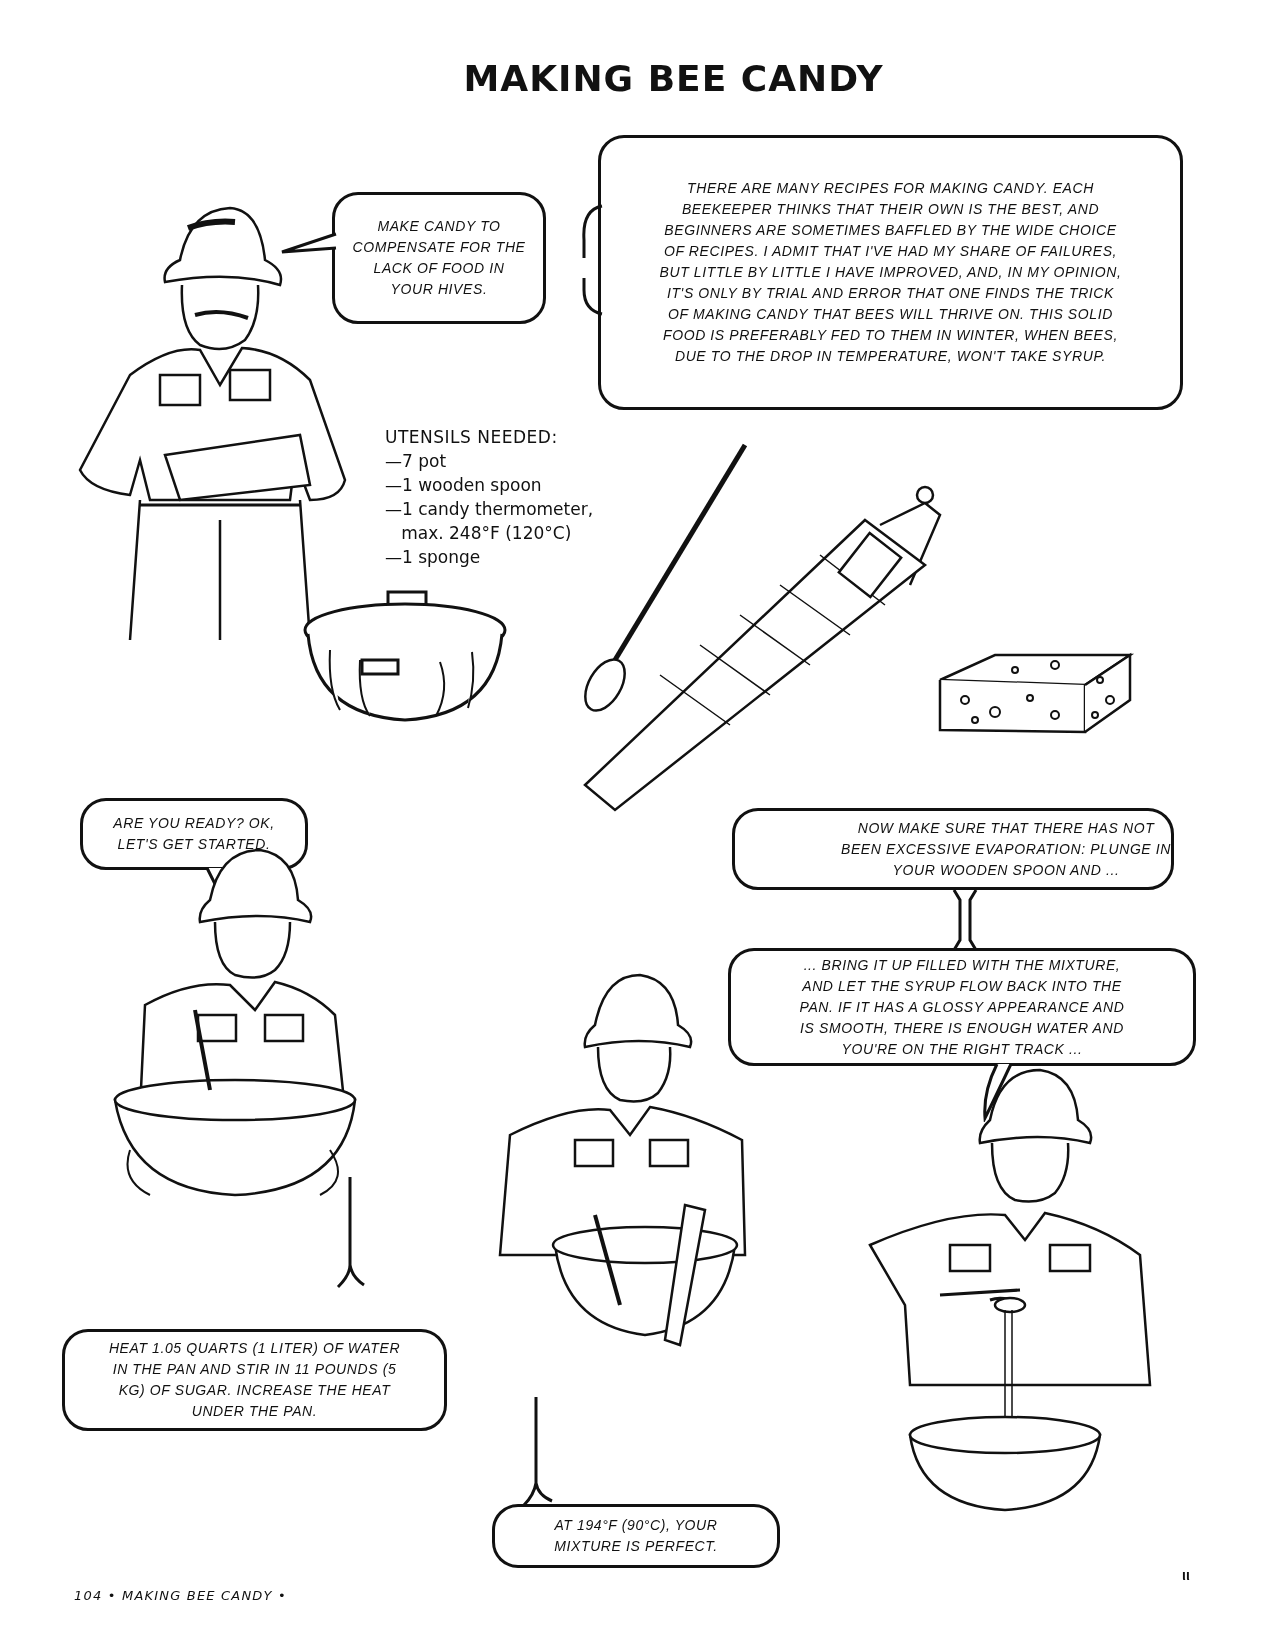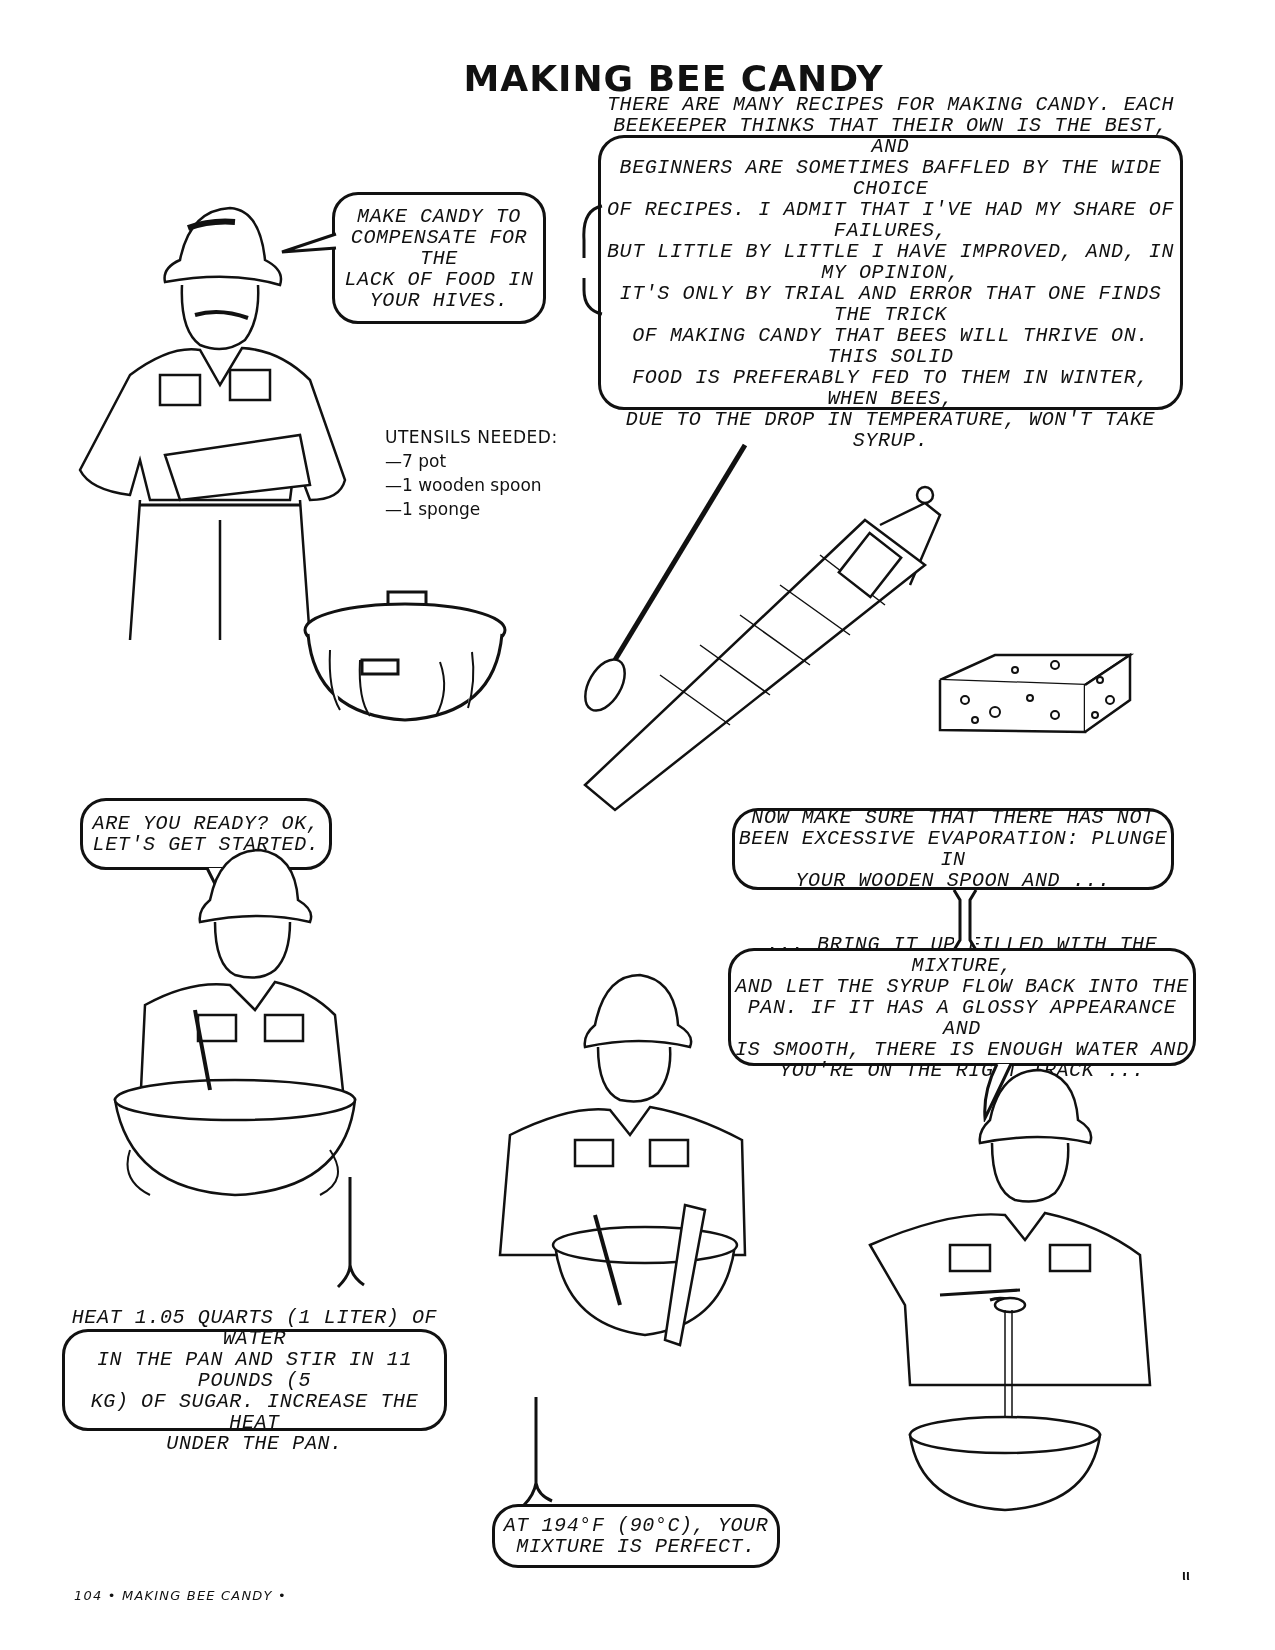--- a/index.html
+++ b/index.html
@@ -12,22 +12,22 @@
     left: 0; width: 1275px; top: 58px; text-align: center;
     font-family: "DejaVu Sans", sans-serif; font-weight: bold;
     font-size: 36px; letter-spacing: 1px; color: #111; padding-left: 36px;
   }
   .bubble {
     position: absolute; border: 3px solid #111; background: #fff;
     border-radius: 26px; display: flex; align-items: center; justify-content: center;
     text-align: center; box-sizing: border-box;
   }
   .btext {
-    font-family: Liberation Mono, monospace; font-style: italic;
-    font-size: 20px; line-height: 21px; text-transform: uppercase;
+    font-family: Liberation Sans, sans-serif; font-style: italic;
+    font-size: 14px; line-height: 21px; text-transform: uppercase;
     letter-spacing: 0.6px; color: #111; white-space: pre-line;
   }
   .tail { position: absolute; }
   .utensils {
     left: 385px; top: 425px; font-family: "DejaVu Sans", sans-serif;
     font-size: 17px; line-height: 24px; color: #111;
   }
   .utensils .uh { text-transform: uppercase; letter-spacing: 0.5px; }
   .utensils .ui { white-space: pre; }
   .footer {
@@ -78,20 +78,22 @@
 DUE TO THE DROP IN TEMPERATURE, WON'T TAKE SYRUP.</div>
 </div>
 <svg class="tail" style="left:578px;top:200px" width="26" height="120">
     <path d="M24 6 Q4 10 6 40 L6 58 M6 78 L6 90 Q6 110 24 114" stroke="#111" stroke-width="3" fill="none"></path>
   </svg>
 
 <div class="abs utensils">
   <div class="uh">UTENSILS NEEDED:</div>
   <div class="ui">—7 pot</div>
   <div class="ui">—1 wooden spoon</div>
+  <div class="ui">—1 candy thermometer,
+   max. 248°F (120°C)</div>
   <div class="ui">—1 sponge</div>
 </div>
 
 <svg class="ill" style="left:300px;top:590px;width:210px;height:135px" viewBox="0 0 210 135" fill="#fff" stroke="#111" stroke-width="3">
   <rect x="88" y="2" width="38" height="18"></rect>
   <ellipse cx="105" cy="40" rx="100" ry="26"></ellipse>
   <path d="M8 44 Q15 125 105 130 Q195 125 202 44"></path>
   <path d="M30 60 Q28 100 40 120 M60 70 Q58 110 70 126 M140 72 Q150 100 136 126 M172 62 Q176 92 168 118" stroke-width="2"></path>
   <rect x="62" y="70" width="36" height="14"></rect>
 </svg>
@@ -120,21 +122,21 @@
       <circle cx="120" cy="65" r="4"></circle>
       <circle cx="40" cy="70" r="3"></circle>
       <circle cx="80" cy="20" r="3"></circle>
       <circle cx="120" cy="15" r="4"></circle>
       <circle cx="165" cy="30" r="3"></circle>
       <circle cx="175" cy="50" r="4"></circle>
       <circle cx="160" cy="65" r="3"></circle>
   </g>
 </svg>
 
-<div class="bubble" style="left:80px;top:798px;width:252px;height:72px;">
+<div class="bubble" style="left:80px;top:798px;width:228px;height:72px;">
   <div class="btext">ARE YOU READY? OK,
 LET'S GET STARTED.</div>
 </div>
 <svg class="tail" style="left:205px;top:866px" width="30" height="30">
     <path d="M2 2 L14 26 L24 2" fill="#fff" stroke="#111" stroke-width="3"></path>
   </svg>
 
 <svg class="ill" style="left:110px;top:850px;width:250px;height:400px" viewBox="0 0 250 400" fill="none" stroke="#111" stroke-width="2.5">
   <path d="M100 50 Q110 0 150 0 Q185 5 188 50 Q205 60 200 72 Q150 60 90 72 Q88 60 100 50Z" fill="#fff"></path>
   <path d="M105 72 Q105 115 125 125 Q150 132 165 120 Q180 105 180 72"></path>

